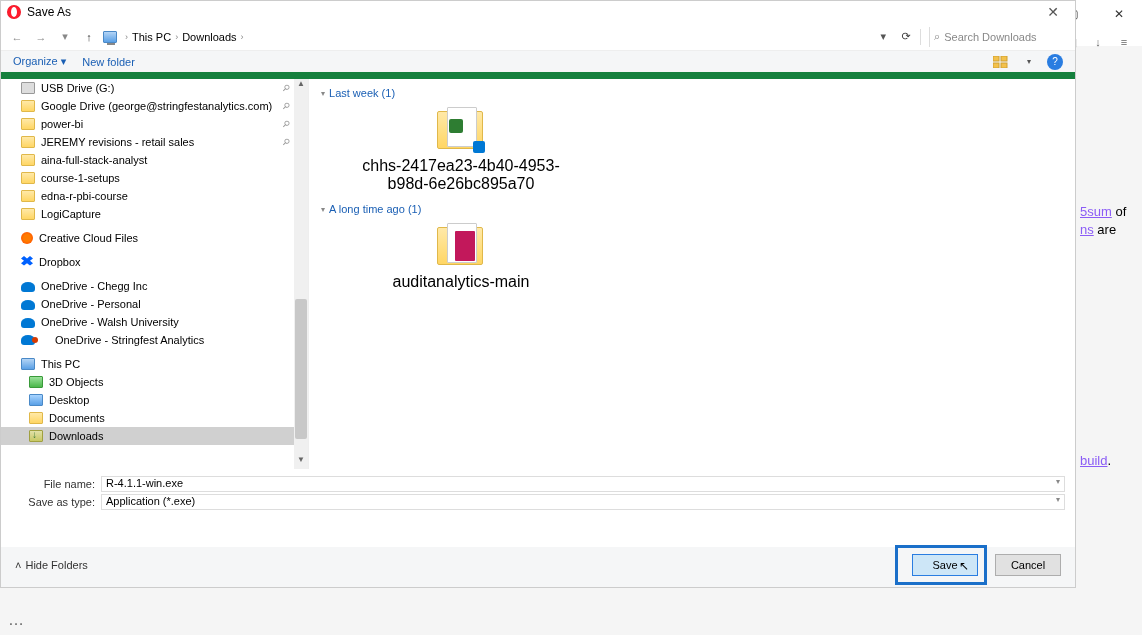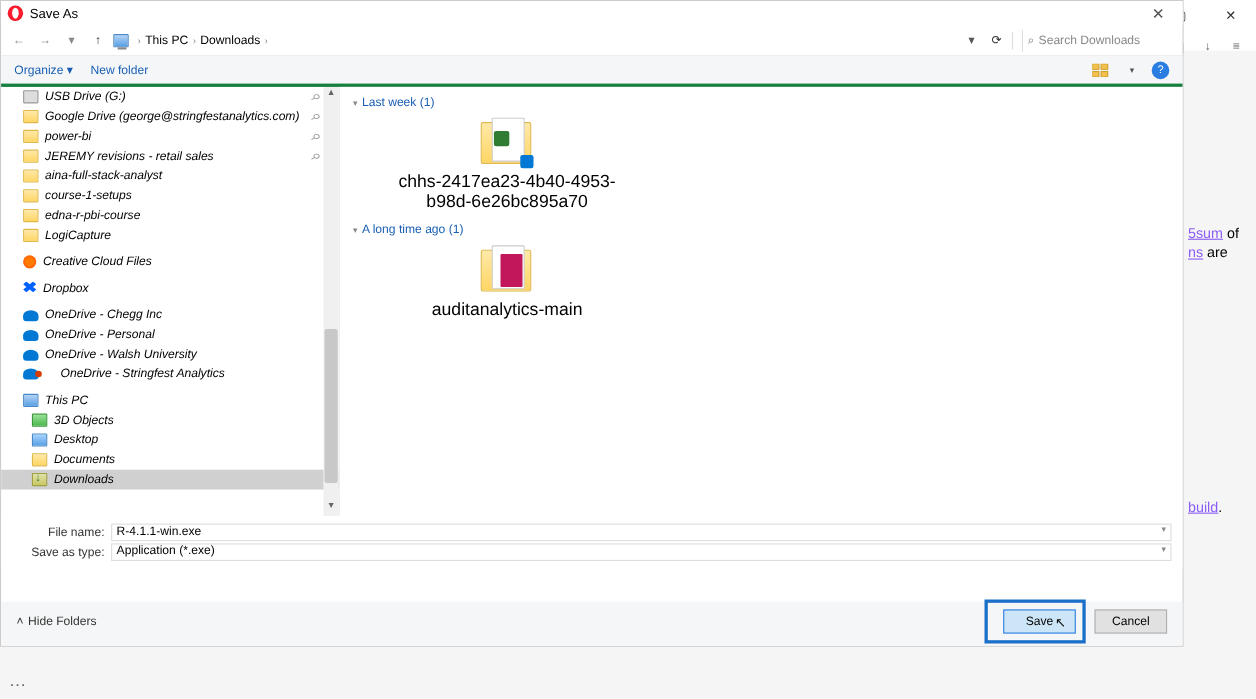--- a/index.html
+++ b/index.html
@@ -21,29 +21,29 @@
   .navrow .navbtn.up { color:#333; }
   .pc-icon-sm { width:14px; height:12px; background: linear-gradient(#b3d4f5,#5aa0e6); border:1px solid #4a89c7; border-radius:1px; position:relative; }
   .pc-icon-sm::after { content:""; position:absolute; bottom:-3px; left:3px; width:8px; height:2px; background:#888; }
   .breadcrumb { display:flex; align-items:center; gap:4px; flex:1; padding-left:4px; }
   .breadcrumb .sep { color:#888; font-size:9px; }
   .navrow .dd { color:#555; padding:0 6px; }
   .navrow .refresh { width:20px; text-align:center; color:#333; }
   .navrow .searchbox { width: 140px; height: 20px; display:flex; align-items:center; gap:4px; padding:0 4px; color:#888; border-left:1px solid #ddd; margin-left:4px; }
   
   
-  .toolrow { height: 28px; background:#f5f6f7; border-bottom:3px solid #15803d; display:flex; align-items:center; padding:0 12px; gap:16px; }
+  .toolrow { height: 28px; background:#f5f6f7; border-bottom:7px solid #15803d; display:flex; align-items:center; padding:0 12px; gap:16px; }
   .toolrow .tool { color:#1a5fb4; }
   .toolrow .spacer { flex:1; }
   .toolrow .viewbtn { width:20px; height:16px; display:flex; align-items:center; justify-content:center; }
   .toolrow .help { width:16px; height:16px; border-radius:50%; background:#2a7de1; color:#fff; display:flex; align-items:center; justify-content:center; font-size:10px; }
   
   
   .body { display:flex; height: 390px; }
-  .tree { width: 308px; border-right:1px solid #eee; overflow:hidden; position:relative;font-style:italic; }
+  .tree { width: 308px; border-right:1px solid #eee; overflow:hidden; position:relative; }
   .tree-inner { position:relative; height:100%; }
   .tree-item { display:flex; align-items:center; height: 18px; padding: 0 8px 0 20px; gap:6px; position:relative; }
   .tree-item.l1 { padding-left: 20px; }
   .tree-item.l2 { padding-left: 28px; }
   .tree-item.sel { background:#d0d0d0; }
   .tree-item .pin { position:absolute; right:18px; color:#999; font-size:9px; transform: rotate(45deg); }
   .tree .scrollbar { position:absolute; right:0; top:0; width:14px; height:100%; background:#f0f0f0; }
   .tree .scrollbar .thumb { position:absolute; right:1px; left:1px; top:220px; height:140px; background:#c8c8c8; border-radius:2px; }
   .tree .scrollbar .arr { position:absolute; left:0; right:0; height:14px; text-align:center; font-size:8px; color:#666; }
   .tree .scrollbar .arr.up { top:0; }

